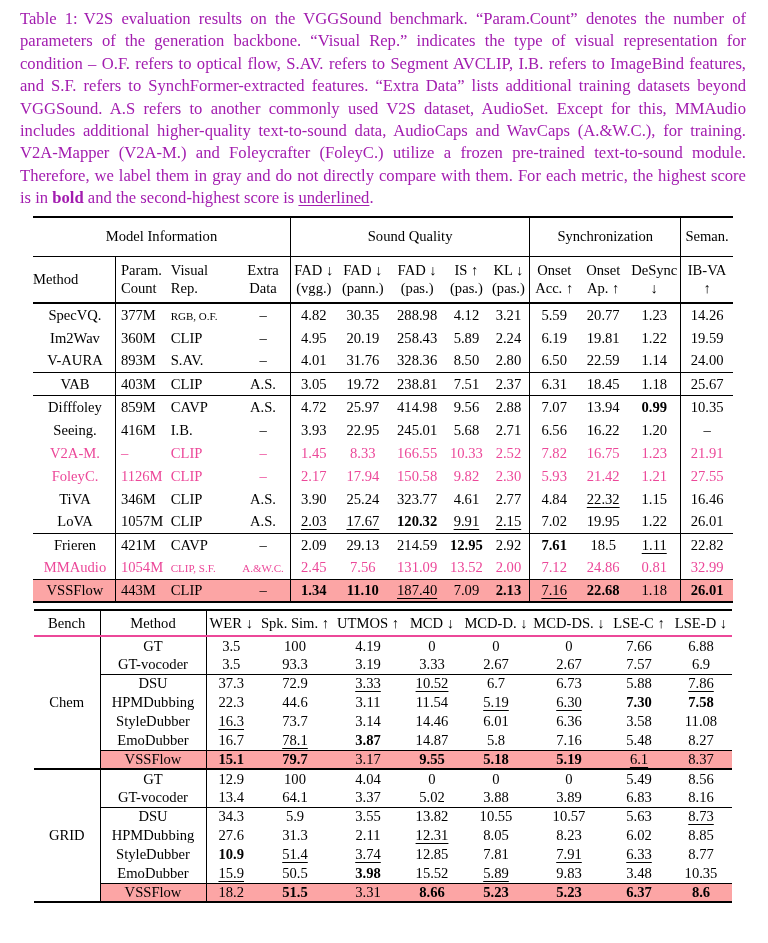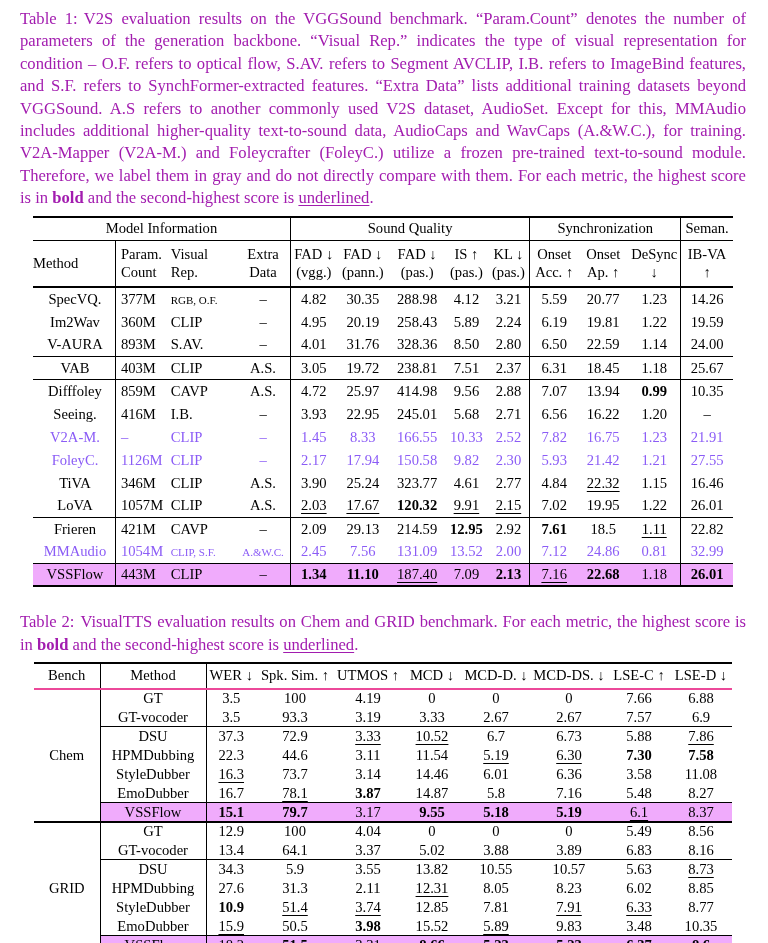--- a/index.html
+++ b/index.html
@@ -21,36 +21,36 @@
 
   table { border-collapse:collapse; table-layout:fixed; margin:0 auto; }
   #t1 { width:700px; font-size:14.6px; margin-top:6px;
         border-top:2px solid #000; border-bottom:2px solid #000; }
   #t2 { width:698px; font-size:14.6px; margin-top:6px;
         border-top:2px solid #000; border-bottom:2px solid #000; }
 
   th, td { padding:0; font-weight:normal; vertical-align:middle; }
 
   
-  #t1 tr.groups th { border-bottom:1px solid #000; height:24px; text-align:center; }
+  #t1 tr.groups th { border-bottom:1px solid #000; height:40px; text-align:center; }
   #t1 tr.subhead th { border-bottom:2px solid #000; padding:4px 0 5px 0; text-align:left; }
   #t1 tr.subhead th div { line-height:18px; }
   #t1 tr.subhead th.ctr { text-align:center; }
   #t1 tr.subhead th.pl, #t1 td.pl { padding-left:5px; text-align:left;margin-top:36px; }
 
   
   .vr { border-right:1px solid #000; }
 
   
   #t1 tbody td { height:23px; line-height:18px; }
   #t1 td.method { text-align:center; padding-left:2px; }
   #t1 td.ctr, #t2 td.ctr { text-align:center; }
   tr.block-start td { border-top:1px solid #000; }
-  tr.gray { color:#8b5cf6; }
-  tr.hl td { background:#f0abfc; }
+  tr.gray { color:#ec4899; }
+  tr.hl td { background:#fca5a5; }
   .b { font-weight:bold; }
   .u { text-decoration:underline; text-underline-offset:2.5px; }
   .sm { font-size:11px;text-align:right; }
 
   
   #t2 thead th { border-bottom:2px solid #ec4899; height:26px; text-align:center; }
   #t2 tbody td, #t2 tbody th { height:19px; line-height:17px; text-align:center; }
   #t2 th.bench { vertical-align:middle; font-weight:normal; }
   #t2 tr.bench-start td, #t2 tr.bench-start th { border-top:2px solid #000; }
 </style>
@@ -330,21 +330,20 @@
           <td class="ctr"><span>7.09</span></td>
           <td class="ctr vr"><span class="b">2.13</span></td>
           <td class="ctr"><span class="u">7.16</span></td>
           <td class="ctr"><span class="b">22.68</span></td>
           <td class="ctr vr"><span>1.18</span></td>
           <td class="ctr"><span class="b">26.01</span></td>
         </tr>
       </tbody>
     </table>
 
-  <p class="caption cap2"><span class="lab">Table 2:</span><span>VisualTTS evaluation results on Chem and GRID benchmark. For each metric, the highest score is in </span><b>bold</b><span> and the second-highest score is </span><u>underlined</u><span>.</span></p>
 
   <table id="t2">
       <colgroup>
         <col style="width: 66px;">
         <col style="width: 106px;">
         <col style="width: 50px;">
         <col style="width: 78px;">
         <col style="width: 68px;">
         <col style="width: 60px;">
         <col style="width: 68px;">

